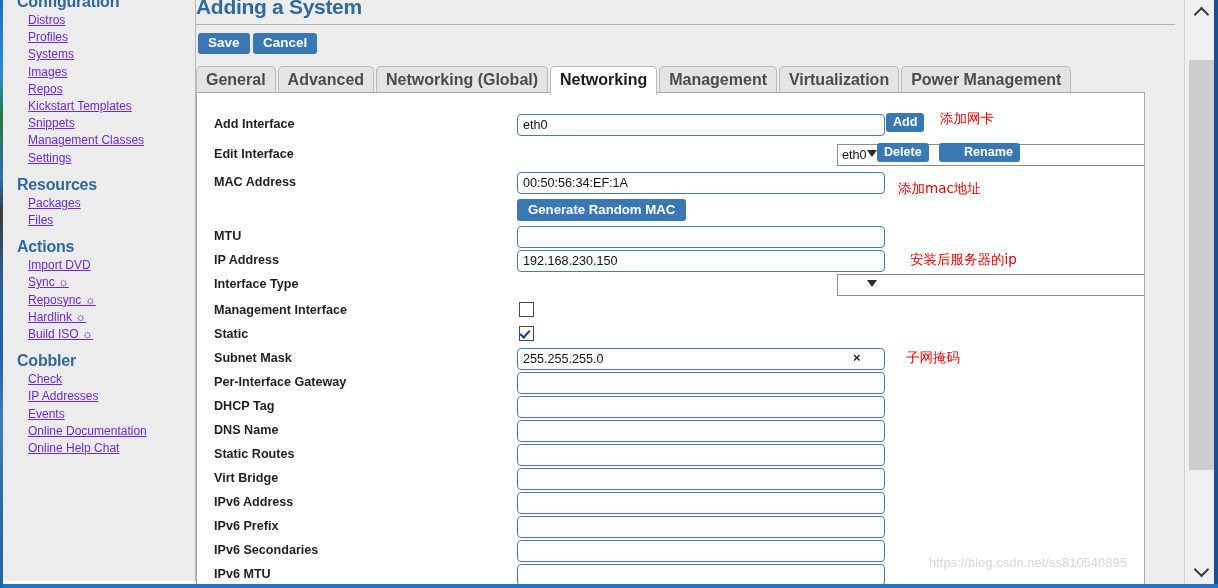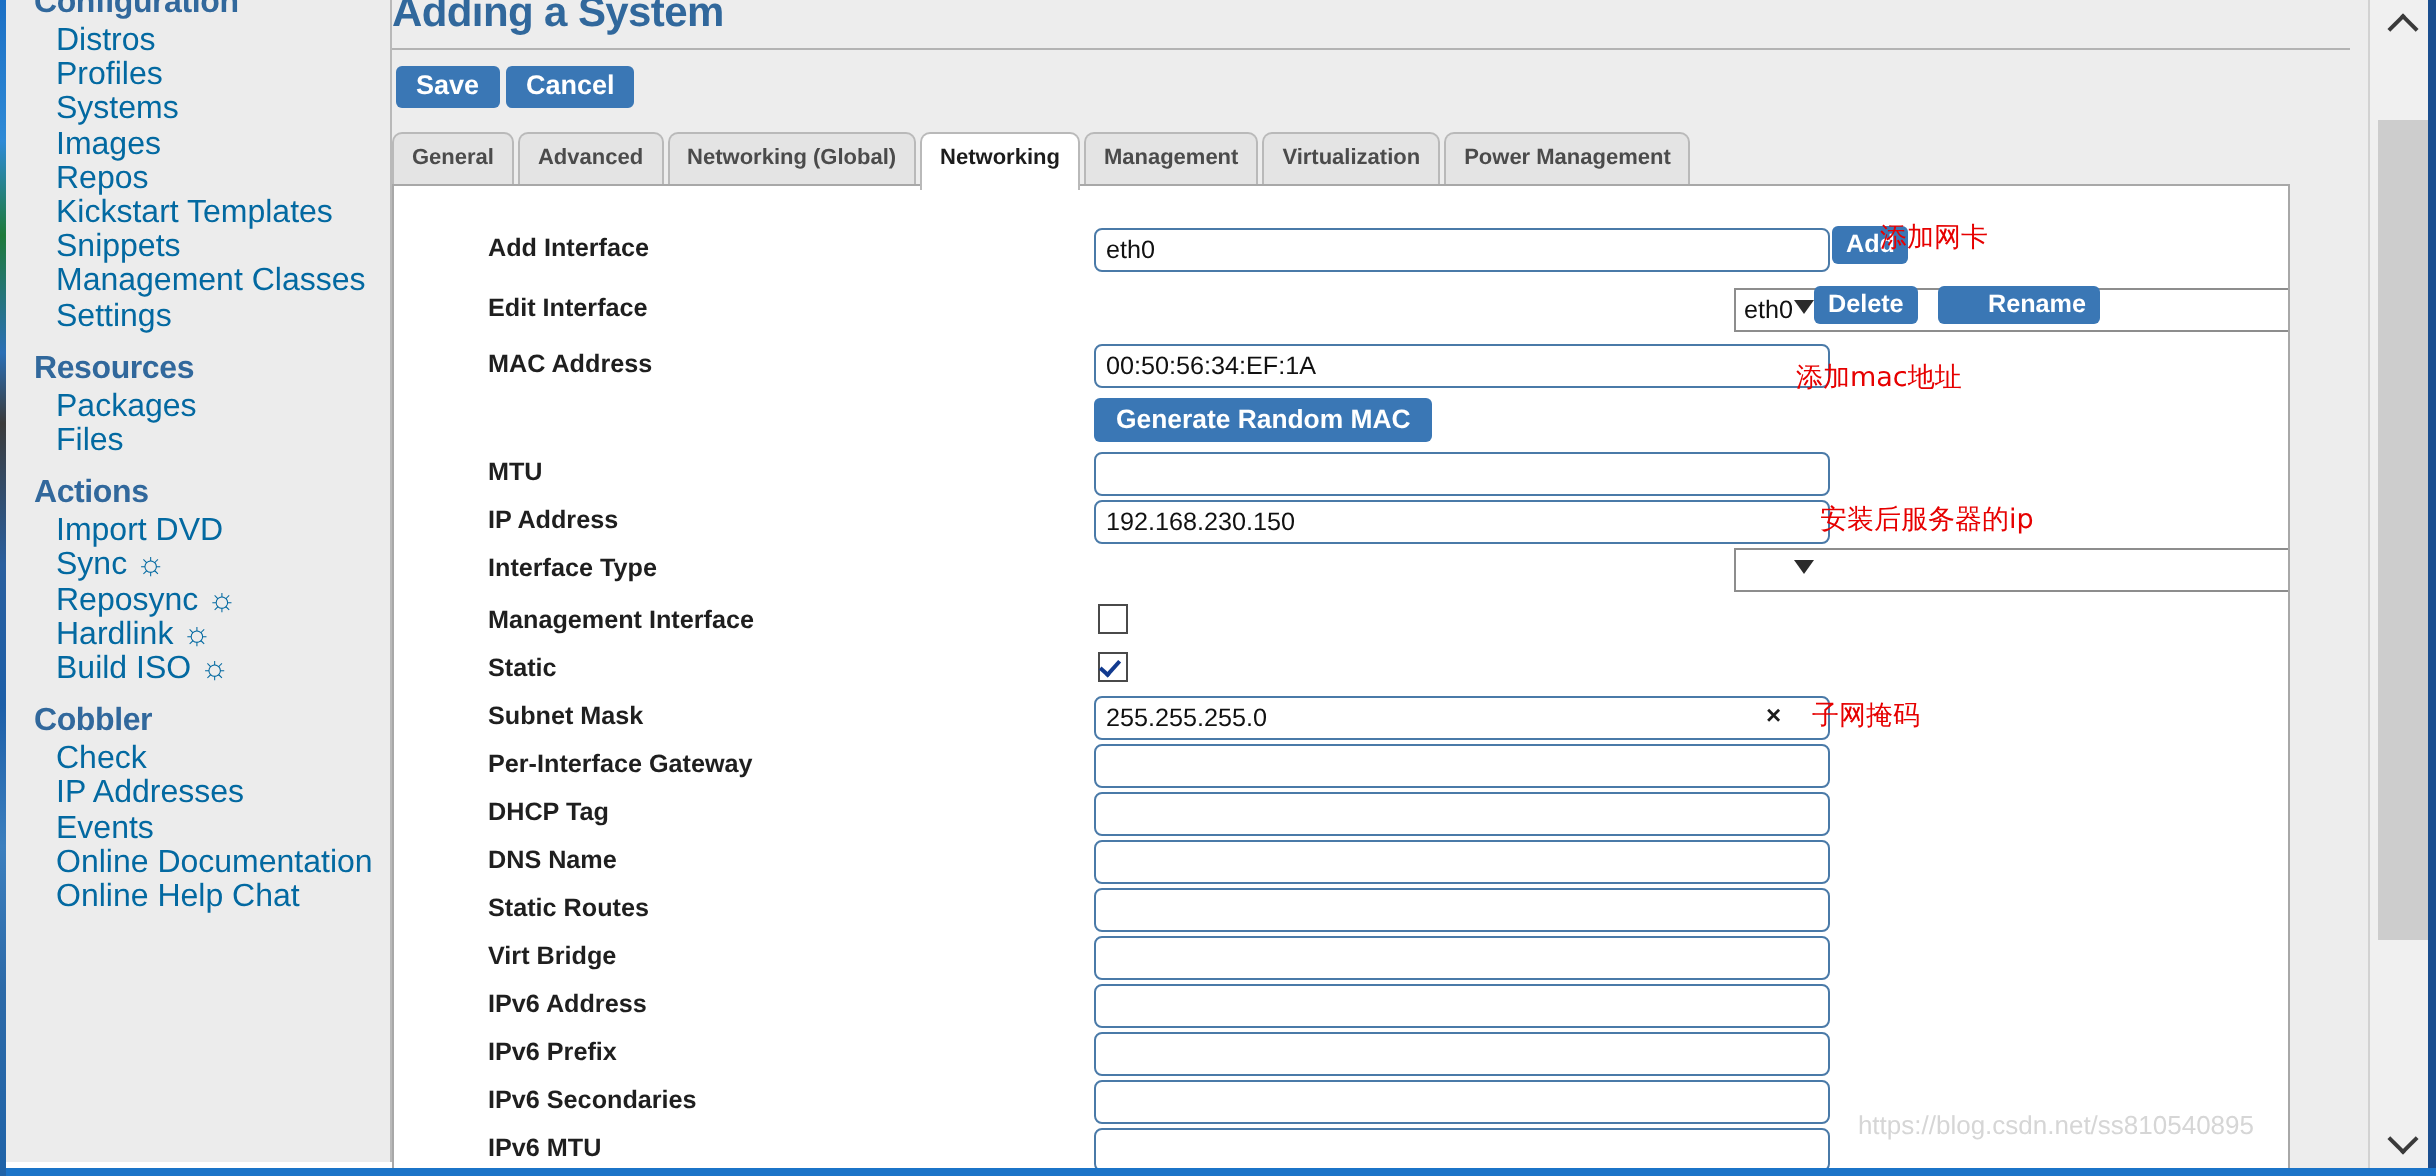--- a/index.html
+++ b/index.html
@@ -30,22 +30,22 @@
     background:#ececec;border-right:1px solid #b9b9b9;
     overflow:hidden;z-index:10;
   }
   .side-head{
     color:#31689c;font-weight:bold;font-size:16px;
     padding:0 0 1px 14px;letter-spacing:-.2px;
   }
   .side-head.first{margin-top:-7px;}
   .side-head.spaced{margin-top:9px;}
   .side-link{
-    color:#0369a1;font-size:16px;padding:1px 0 1px 25px;
-    line-height:15.2px;white-space:nowrap;cursor:pointer;
+    color:#6d28d9;font-size:12px;padding:1px 0 1px 25px;
+    line-height:15.2px;white-space:nowrap;cursor:pointer;text-decoration:underline;
   }
 
   
   #content{
     position:absolute;left:196px;top:0;right:33px;height:588px;
     background:#ededed;overflow:hidden;z-index:5;
   }
   #page-title{
     position:absolute;left:0px;top:-5px;
     font-size:21px;font-weight:bold;color:#31689c;letter-spacing:-.3px;
@@ -69,37 +69,37 @@
   
   #tabstrip{
     position:absolute;left:0px;top:66px;height:27px;
     width:952px;
   }
   .tab{
     float:left;margin-right:2px;
     height:20px;padding:5px 9px 2px;
     background:#e4e4e4;border:1px solid #b9b9b9;border-bottom:none;
     border-radius:5px 5px 0 0;
-    font-size:11px;font-weight:bold;color:#4b4b4b;
+    font-size:16px;font-weight:bold;color:#4b4b4b;
     cursor:pointer;white-space:nowrap;line-height:15px;
   }
   .tab.active{
     background:#ffffff;color:#1c1c1c;
     border-color:#b9b9b9;position:relative;z-index:3;
     height:21px;
   }
 
   
   #form-panel{
     position:absolute;left:0px;top:92px;width:947px;height:496px;
     background:#ffffff;border:1px solid #a8a8a8;border-bottom:none;
     overflow:hidden;
   }
 
-  .row{position:absolute;left:0;width:947px;height:24px;margin-left:30px;}
+  .row{position:absolute;left:0;width:947px;height:24px;}
   .flabel{
     position:absolute;left:17px;top:3px;
     font-size:12.6px;font-weight:bold;color:#1f1f1f;white-space:nowrap;
   }
 
   .finput{
     position:absolute;left:320px;top:0;width:356px;height:18px;
     border:1px solid #4a7aa8;border-radius:4px;background:#fff;
     font-family:"Liberation Sans","DejaVu Sans",sans-serif;
     font-size:12.6px;color:#111;padding:1px 5px;box-sizing:content-box;

